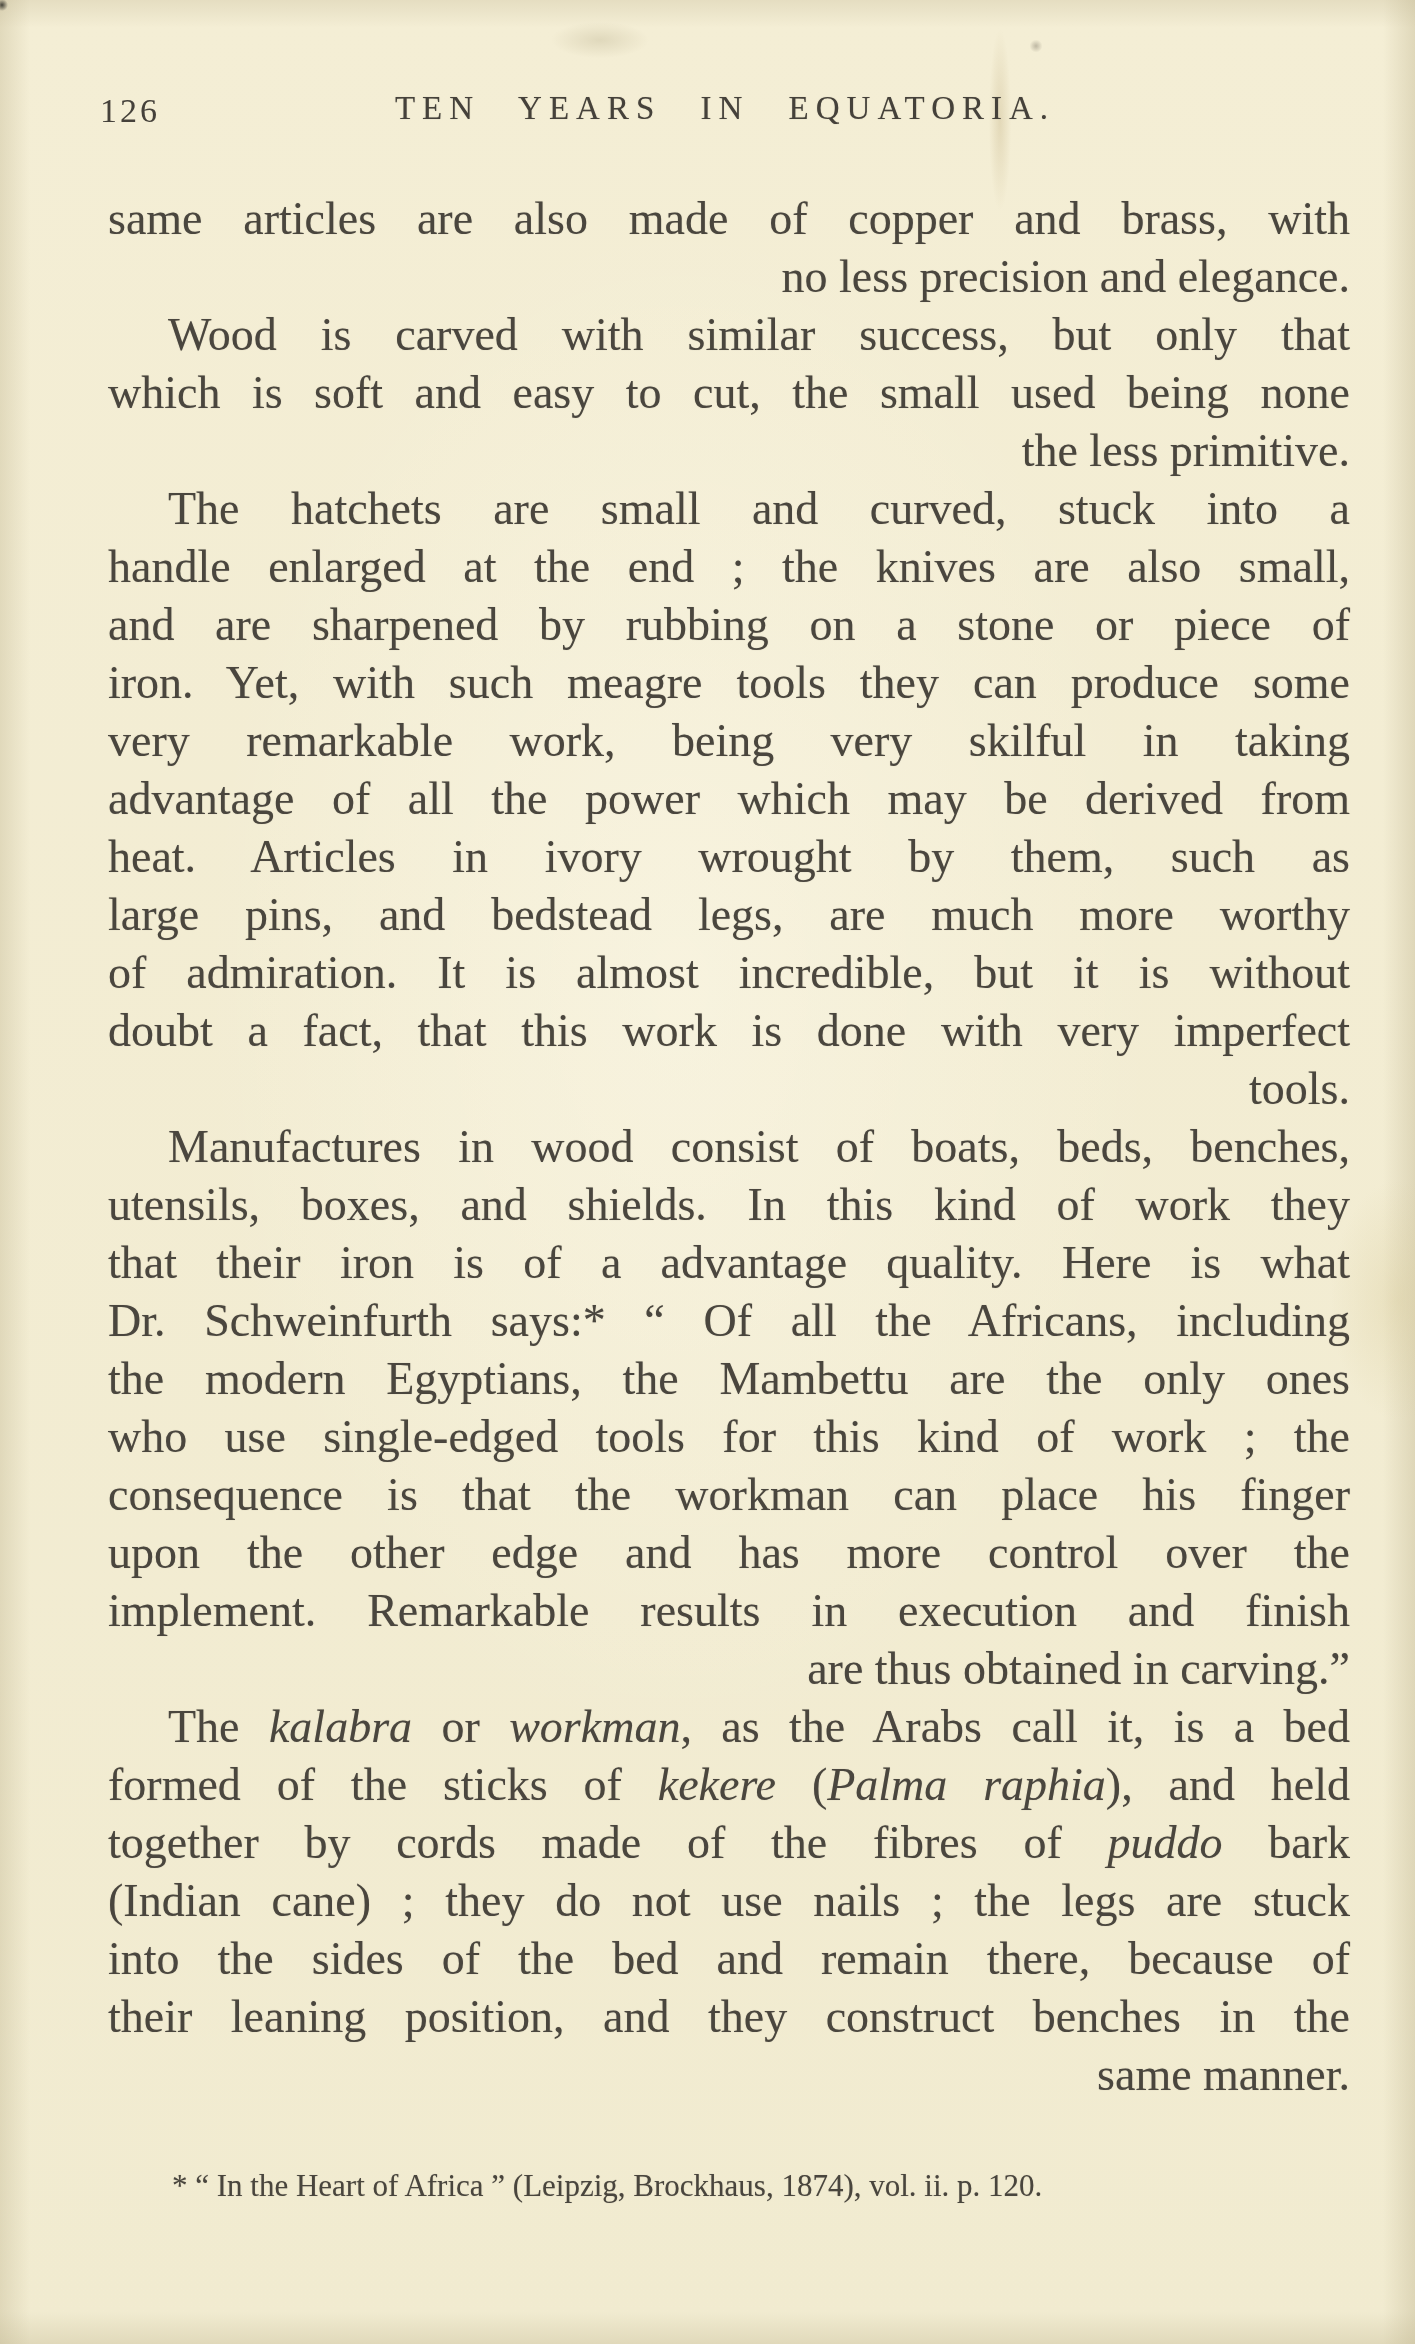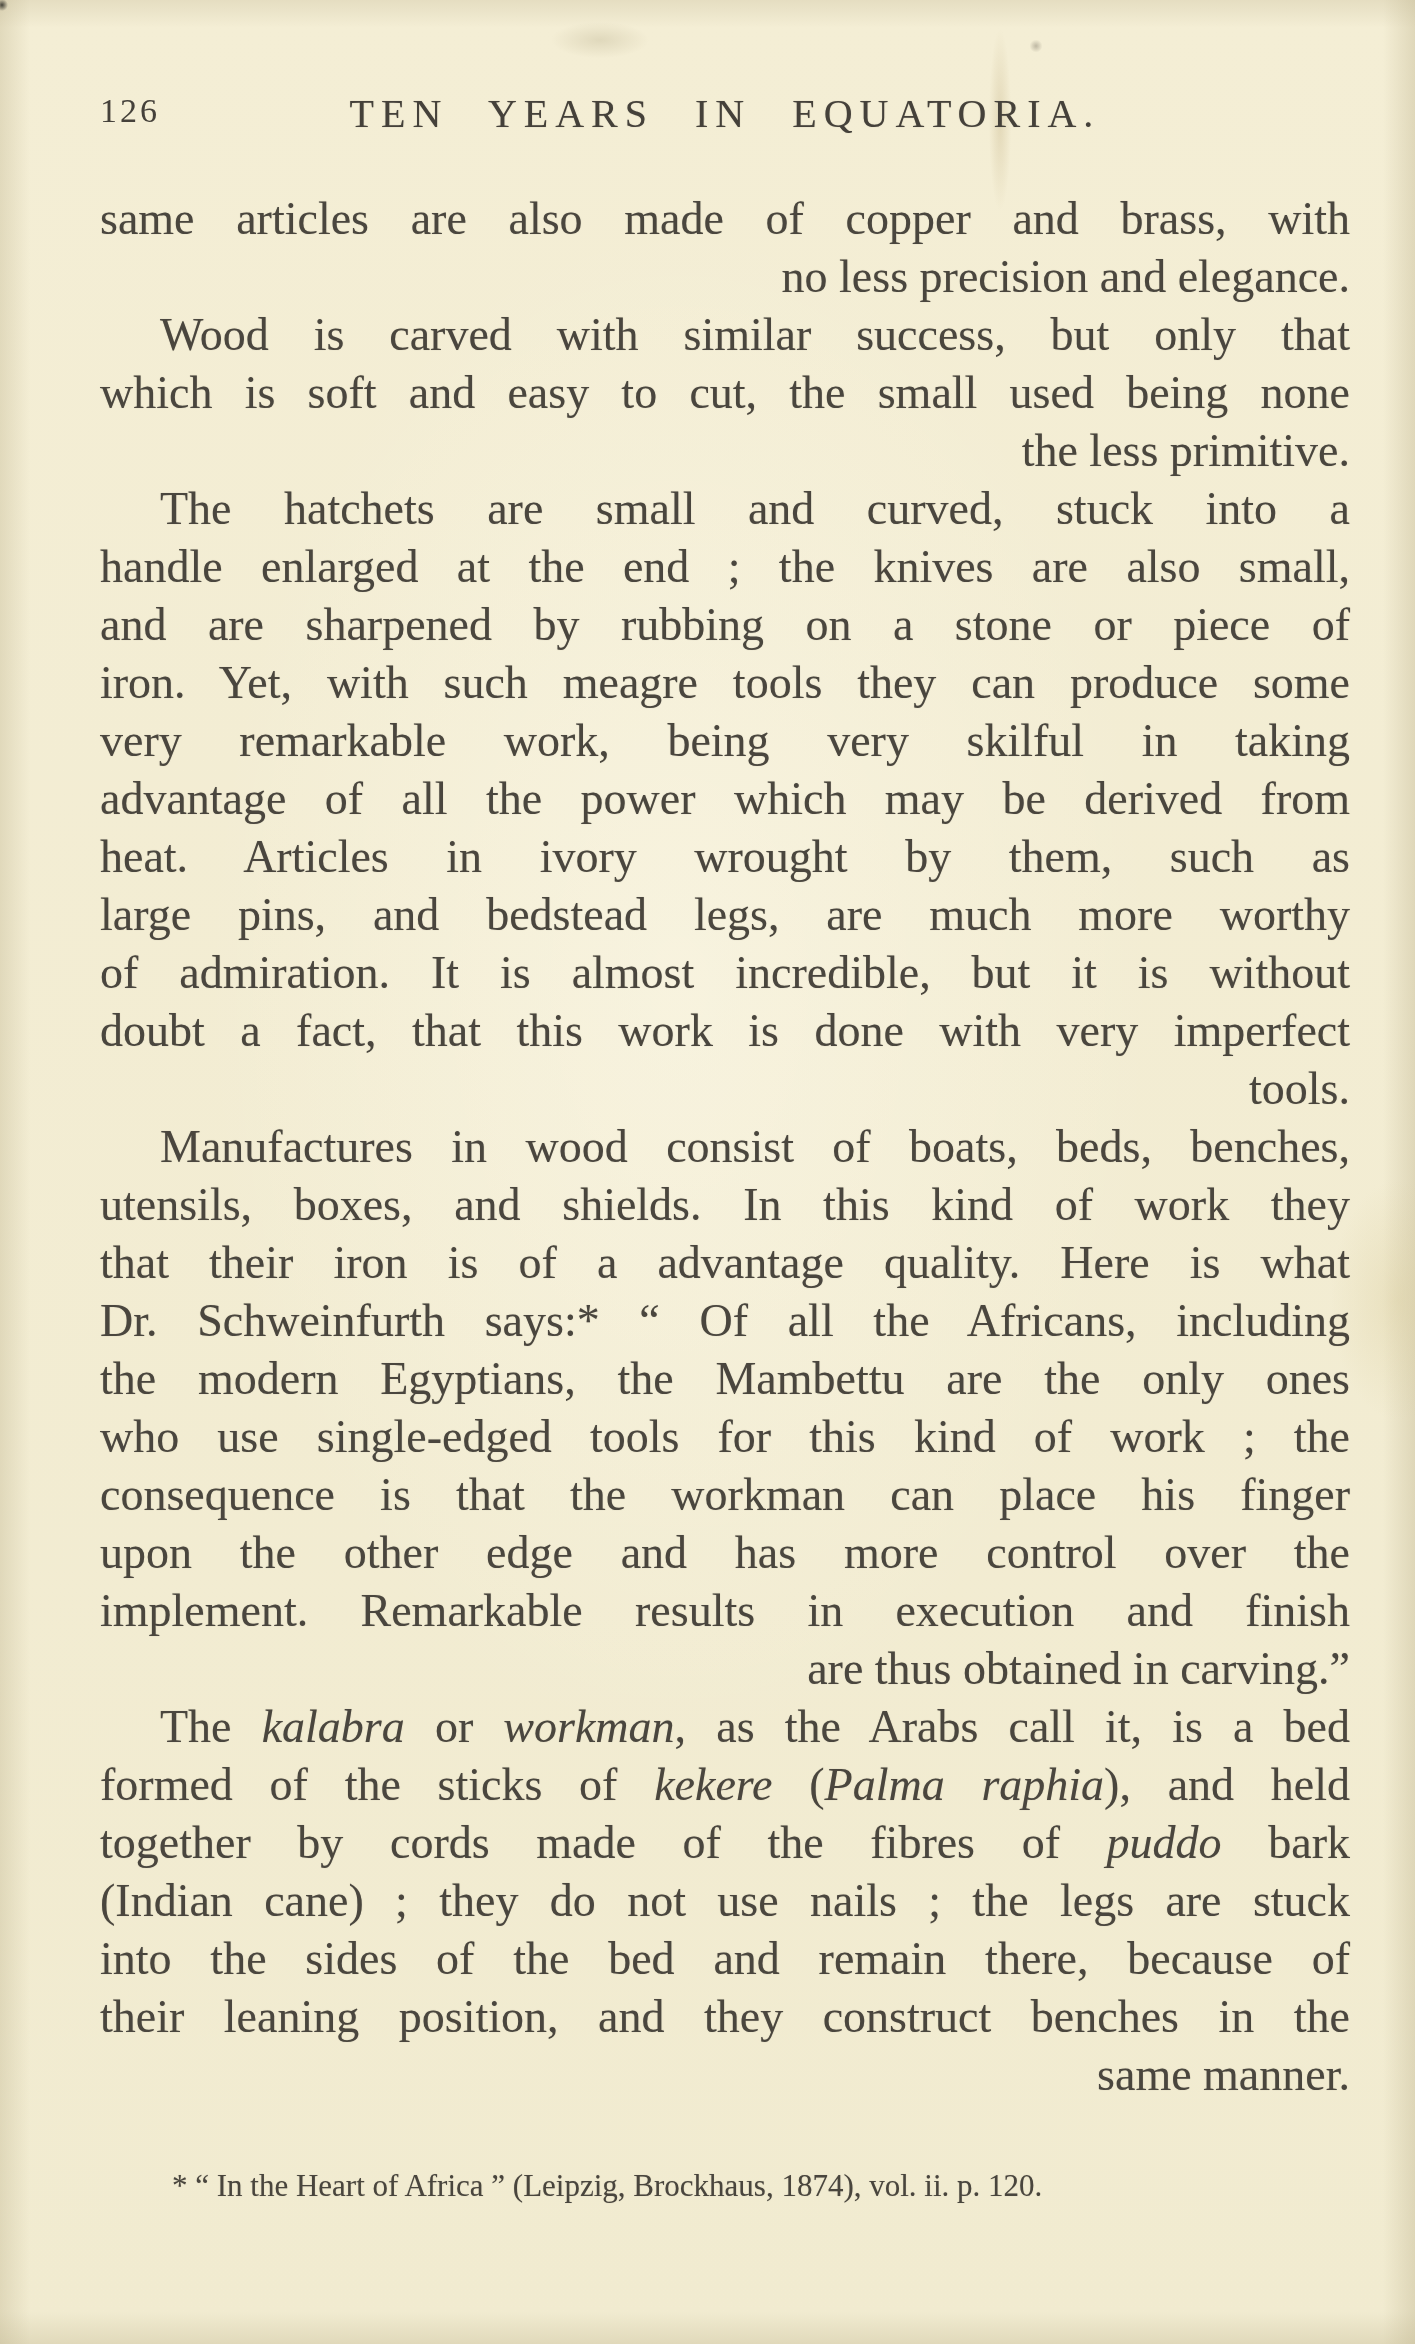--- a/index.html
+++ b/index.html
@@ -44,21 +44,21 @@
   .page-number {
     position: absolute;
     left: 0;
     top: 2px;
     font-size: 34px;
     letter-spacing: 3px;
     color: #45413a;
   }
   .running-title {
     text-align: center;
-    font-size: 40px;
+    font-size: 33px;
     letter-spacing: 7px;
     word-spacing: 24px;
     color: #45413a;
     text-shadow: 0 0 1px rgba(69,65,58,0.35);
   }
   .body-text {
     position: absolute;
     top: 190px;
     left: 100px;
     width: 1250px;
@@ -66,20 +66,21 @@
   .line {
     height: 58px;
     line-height: 58px;
     font-size: 46px;
     text-align: right;
     text-shadow: 0 0 1px rgba(74,70,62,0.32);
   }
   .line.just {
     text-align: justify;
     text-align-last: justify;
+    margin-left: 8px;
   }
   .line.indent {
     padding-left: 60px;
   }
   .footnote {
     position: absolute;
     top: 2166px;
     left: 84px;
     width: 1250px;
     padding-left: 88px;

